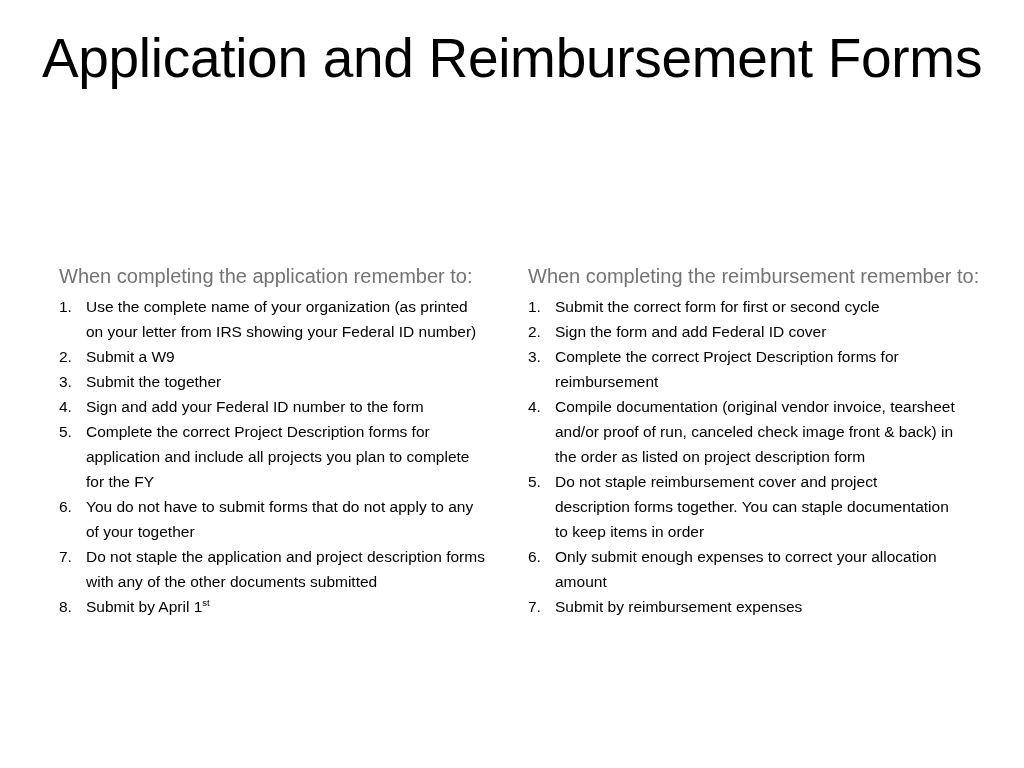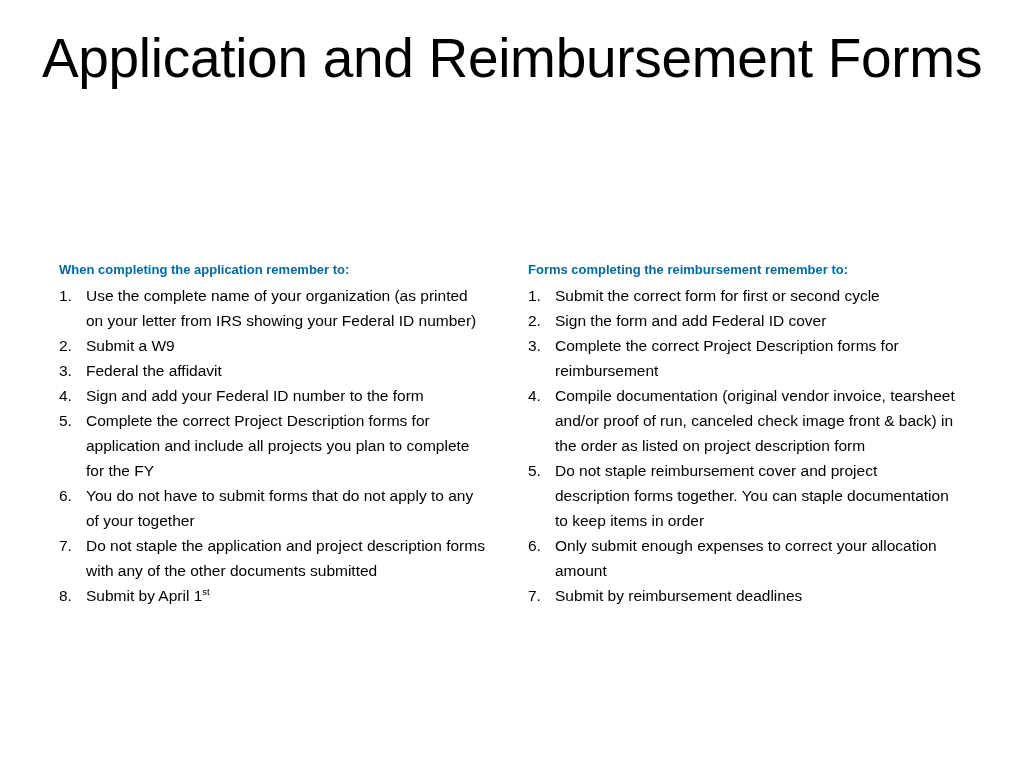--- a/index.html
+++ b/index.html
@@ -60,24 +60,24 @@
     left: 59px;
     width: 428px;
   }
 
   .column-right {
     left: 528px;
     width: 428px;
   }
 
   .column-heading {
-    font-size: 13px;
+    font-size: 20px;
     line-height: 1.6;
-    font-weight: bold;
-    color: #0369a1;
+    font-weight: normal;
+    color: #737373;
     margin: 0 0 2px 0;
     white-space: nowrap;
   }
 
   .numbered-list {
     list-style: none;
     margin: 0;
     padding: 0;
   }
 
@@ -125,21 +125,21 @@
         <li>
           <span class="item-number">1.</span>
           <span class="item-text">Use the complete name of your organization (as printed on your letter from IRS showing your Federal ID number)</span>
         </li>
         <li>
           <span class="item-number">2.</span>
           <span class="item-text">Submit a W9</span>
         </li>
         <li>
           <span class="item-number">3.</span>
-          <span class="item-text">Federal the affidavit</span>
+          <span class="item-text">Submit the together</span>
         </li>
         <li>
           <span class="item-number">4.</span>
           <span class="item-text">Sign and add your Federal ID number to the form</span>
         </li>
         <li>
           <span class="item-number">5.</span>
           <span class="item-text">Complete the correct Project Description forms for application and include all projects you plan to complete for the FY</span>
         </li>
         <li>
@@ -151,21 +151,21 @@
           <span class="item-text">Do not staple the application and project description forms with any of the other documents submitted</span>
         </li>
         <li>
           <span class="item-number">8.</span>
           <span class="item-text"><span>Submit by April 1</span><sup>st</sup></span>
         </li>
       </ol>
     </div>
 
     <div class="column column-right">
-      <div class="column-heading">Forms completing the reimbursement remember to:</div>
+      <div class="column-heading">When completing the reimbursement remember to:</div>
       <ol class="numbered-list">
         <li>
           <span class="item-number">1.</span>
           <span class="item-text">Submit the correct form for first or second cycle</span>
         </li>
         <li>
           <span class="item-number">2.</span>
           <span class="item-text">Sign the form and add Federal ID cover</span>
         </li>
         <li>
@@ -179,19 +179,19 @@
         <li>
           <span class="item-number">5.</span>
           <span class="item-text">Do not staple reimbursement cover and project description forms together.  You can staple documentation to keep items in order</span>
         </li>
         <li>
           <span class="item-number">6.</span>
           <span class="item-text">Only submit enough expenses to correct your allocation amount</span>
         </li>
         <li>
           <span class="item-number">7.</span>
-          <span class="item-text">Submit by reimbursement deadlines</span>
+          <span class="item-text">Submit by reimbursement expenses</span>
         </li>
       </ol>
     </div>
 
   </div>
 </div>
 
 </body></html>

